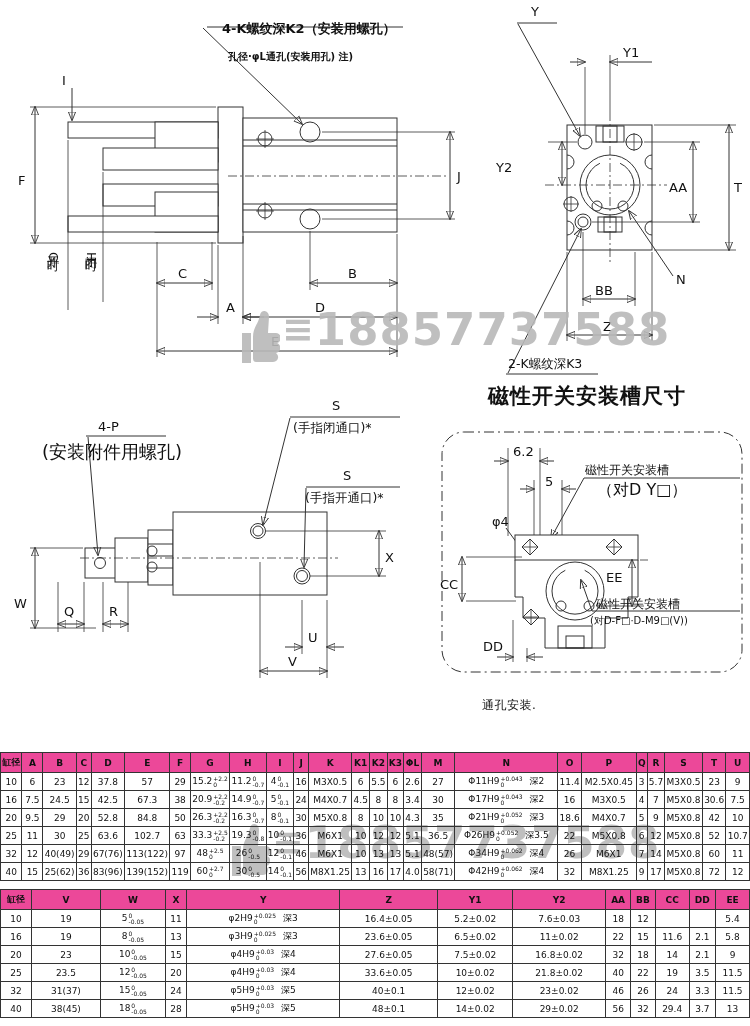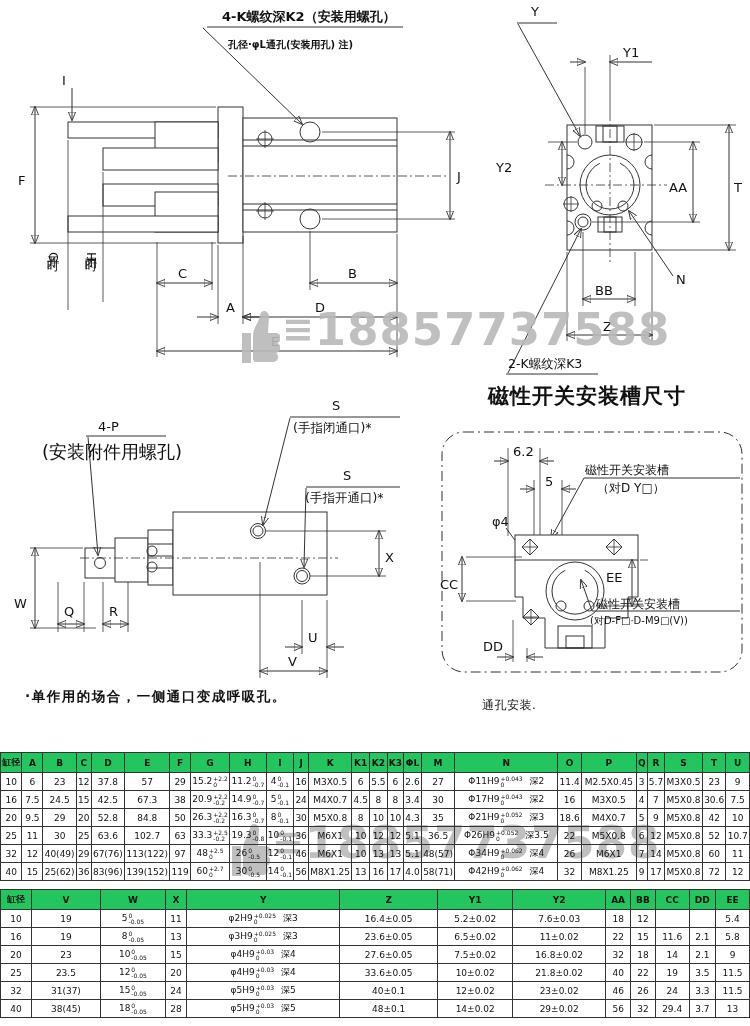--- a/index.html
+++ b/index.html
@@ -9,39 +9,39 @@
   svg.art{position:absolute;left:0;top:0;z-index:1;}
   svg.art line,svg.art rect,svg.art circle,svg.art path,svg.art polyline{stroke:#333;stroke-width:1;fill:none;}
   svg.art .solid{fill:#fff;}
   svg.art .dash{stroke-dasharray:9 3 2 3;stroke-width:0.8;}
   svg.art .thin{stroke-width:0.8;}
   svg.art text{fill:#111;font-size:13px;font-family:"DejaVu Sans",sans-serif;}
   .dim{marker-start:url(#ar);marker-end:url(#ar);}
   .me{marker-end:url(#ar);}
   .ms{marker-start:url(#ar);}
   .ov{position:absolute;white-space:nowrap;z-index:4;font-size:12.5px;}
-  .b{font-weight:bold;}
+  .b{font-weight:bold;margin-top:12px;}
   .vert{writing-mode:vertical-rl;letter-spacing:3px;font-size:12.5px;}
   .caption{font-size:21px;font-weight:bold;letter-spacing:1px;}
   .bignote{font-size:13.5px;font-weight:600;letter-spacing:1.5px;}
   .fnote{font-size:12px;letter-spacing:0.5px;}
-  .small-cn{font-size:12px;text-align:right;}
+  .small-cn{font-size:16px;text-align:right;}
   
   .wm{position:absolute;display:flex;align-items:center;gap:2px;color:#b9b9b9;
       font-weight:bold;font-size:45px;letter-spacing:1px;opacity:0.9;}
   #wm1{left:236px;top:293px;z-index:3;}
   #wm2{left:226px;top:806px;z-index:1;}
   .wm-bars{font-size:38px;margin-right:-2px;}
   
   table{position:absolute;left:0;width:750px;border-collapse:collapse;table-layout:auto;z-index:2;background:transparent;}
   #dim-table-1{top:752px;}
   #dim-table-2{top:889px;}
   th,td{border:1px solid #333;text-align:center;vertical-align:middle;
         font-size:9px;padding:0 1px;height:17px;white-space:nowrap;}
-  th{background:#22c55e;font-weight:bold;height:19px;}
+  th{background:#ec4899;font-weight:bold;height:19px;}
   .tol{display:inline-block;vertical-align:middle;text-align:left;margin-left:1px;}
   .tol i{display:block;font-style:normal;font-size:6px;line-height:5.5px;}
   .sfx{margin-left:7px;}
   #dim-table-1 th:nth-child(18){width:100px;}
   #dim-table-1 th:nth-child(2){width:18px;}
   #dim-table-1 th:nth-child(20){width:52px;}
   #dim-table-2 th:nth-child(5){width:150px;}
   #dim-table-2 th:nth-child(6){width:95px;}
   #dim-table-2 th:nth-child(8){width:90px;}
   #dim-table-2 th:nth-child(7){width:72px;}
@@ -299,21 +299,20 @@
 <div class="ov vert" style="left:44px;top:246px">开时G</div>
 <div class="ov vert" style="left:82px;top:246px">闭时H</div>
 <div class="ov" style="left:508px;top:356px;font-size:12.5px">2-K螺纹深K3</div>
 <div class="ov caption" style="left:488px;top:382px">磁性开关安装槽尺寸</div>
 <div class="ov" style="left:98px;top:419px;font-size:13px">4-P</div>
 <div class="ov" style="left:42px;top:440px;font-size:18px">(安装附件用螺孔)</div>
 <div class="ov" style="left:332px;top:398px;font-size:13px">S</div>
 <div class="ov" style="left:293px;top:420px;font-size:12.5px">(手指闭通口)*</div>
 <div class="ov" style="left:343px;top:468px;font-size:13px">S</div>
 <div class="ov" style="left:305px;top:490px;font-size:12.5px">(手指开通口)*</div>
-<div class="ov bignote" style="left:25px;top:688px">·单作用的场合，一侧通口变成呼吸孔。</div>
 <div class="ov" style="left:585px;top:462px;font-size:12px">磁性开关安装槽</div>
 <div class="ov small-cn" style="left:597px;top:480px">（对D Y□）</div>
 <div class="ov" style="left:596px;top:596px;font-size:12px">磁性开关安装槽</div>
 <div class="ov" style="left:590px;top:614px;font-size:10px">(对D-F□·D-M9□(V))</div>
 <div class="ov fnote" style="left:482px;top:697px">通孔安装.</div>
 
 <table id="dim-table-1">
       <thead>
         <tr>
           <th>缸径</th>

